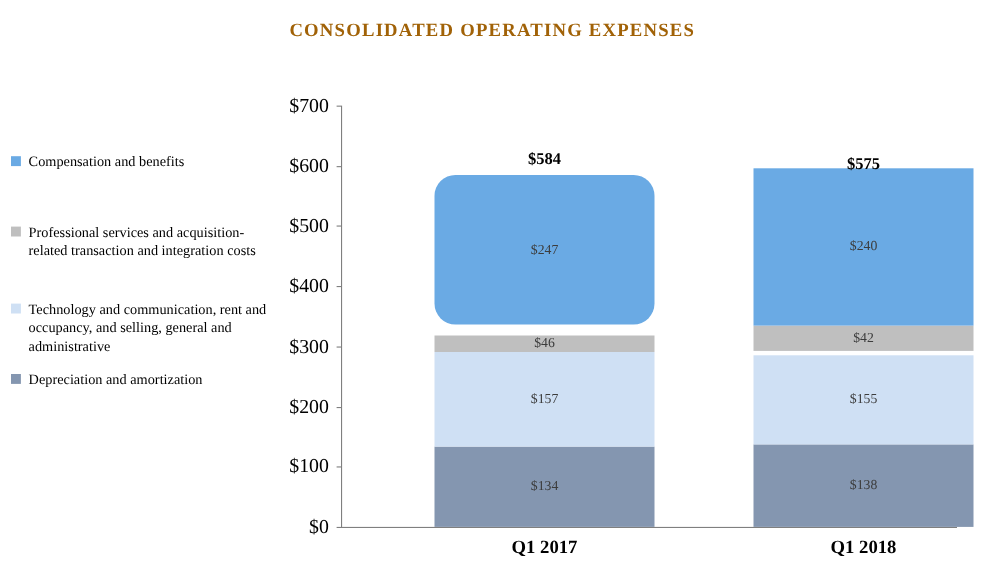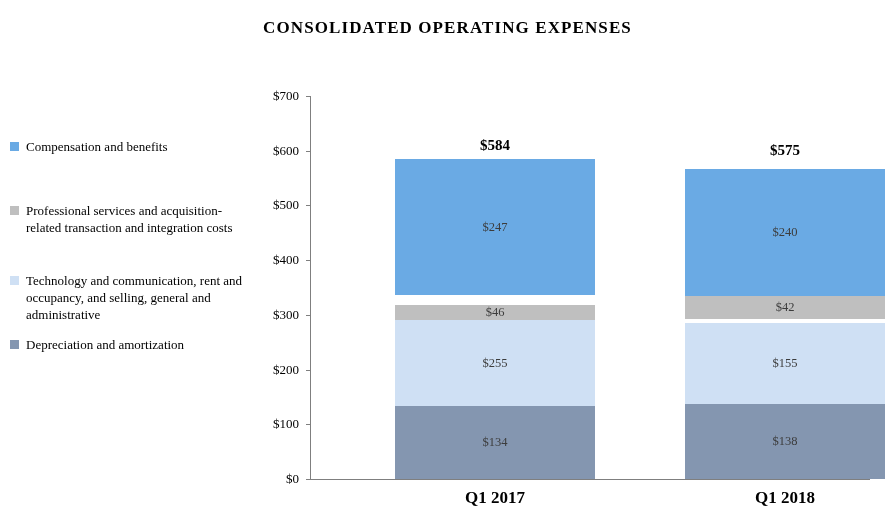--- a/index.html
+++ b/index.html
@@ -27,21 +27,21 @@
   #chart-title {
     position: absolute;
     left: 0;
     top: 18px;
     width: 895px;
     text-align: center;
     font-family: "Liberation Serif", serif;
     font-weight: bold;
     font-size: 17px;
     letter-spacing: 1.1px;
-    color: #000000;
+    color: #a16207;
   }
 
   
   #legend {
     position: absolute;
     left: 8px;
     top: 138px;
     width: 246px;
   }
   .legend-item {
@@ -99,21 +99,21 @@
     width: 4px;
     height: 1px;
     background: #7f7f7f;
   }
   .y-tick-label {
     position: absolute;
     right: 100%;
     margin-right: 7px;
     transform: translateY(-50%);
     font-family: "Liberation Serif", serif;
-    font-size: 13px;
+    font-size: 18px;
     color: #000000;
     white-space: nowrap;
   }
 
   
   .bar-group {
     position: absolute;
     bottom: 1px;
   }
   .bar-seg {
@@ -206,41 +206,41 @@
         <div class="y-tick" style="top: 0px;">
           <span class="y-tick-label">$700</span>
         </div>
       </div>
     <div id="bars">
         <div class="bar-group" style="left: 85px; width: 200px; height: 319.531px;">
           <div class="bar-seg" style="background: rgb(132, 150, 176); height: 73.3171px; bottom: 0px;">
             <span class="seg-label">$134</span>
           </div>
           <div class="bar-seg" style="background: rgb(207, 224, 244); height: 85.9014px; bottom: 73.3171px;">
-            <span class="seg-label">$255</span>
+            <span class="seg-label">$157</span>
           </div>
           <div class="bar-seg" style="background: rgb(191, 191, 191); height: 15px; bottom: 159.219px;">
             <span class="seg-label">$46</span>
           </div>
-          <div class="bar-seg" style="background: rgb(106, 170, 228); height: 135.144px; bottom: 184.387px;">
+          <div class="bar-seg" style="background: rgb(106, 170, 228); height: 135.144px; bottom: 184.387px; border-radius: 19px;">
             <span class="seg-label">$247</span>
           </div>
           <div class="bar-total" style="bottom: 100%; margin-bottom: 5px;">$584</div>
         </div>
         <div class="bar-group" style="left: 375px; width: 200px; height: 314.607px;">
           <div class="bar-seg" style="background: rgb(132, 150, 176); height: 75.5057px; bottom: 0px; margin-top: 40px;">
             <span class="seg-label">$138</span>
           </div>
           <div class="bar-seg" style="background: rgb(207, 224, 244); height: 81px; bottom: 75.5057px;">
             <span class="seg-label">$155</span>
           </div>
           <div class="bar-seg" style="background: rgb(191, 191, 191); height: 22.98px; bottom: 160.313px;">
             <span class="seg-label">$42</span>
           </div>
-          <div class="bar-seg" style="background: rgb(106, 170, 228); height: 127px; bottom: 183.293px; text-decoration: underline;">
+          <div class="bar-seg" style="background: rgb(106, 170, 228); height: 143px; bottom: 183.293px; text-decoration: underline;">
             <span class="seg-label">$240</span>
           </div>
           <div class="bar-total" style="bottom: 100%; margin-bottom: 5px;">$575</div>
         </div>
       </div>
     <div id="cat-labels">
         <div class="cat-label" style="left: 85px; width: 200px; top: 392px;">Q1 2017</div>
         <div class="cat-label" style="left: 375px; width: 200px; top: 392px;">Q1 2018</div>
       </div>
   </div>

